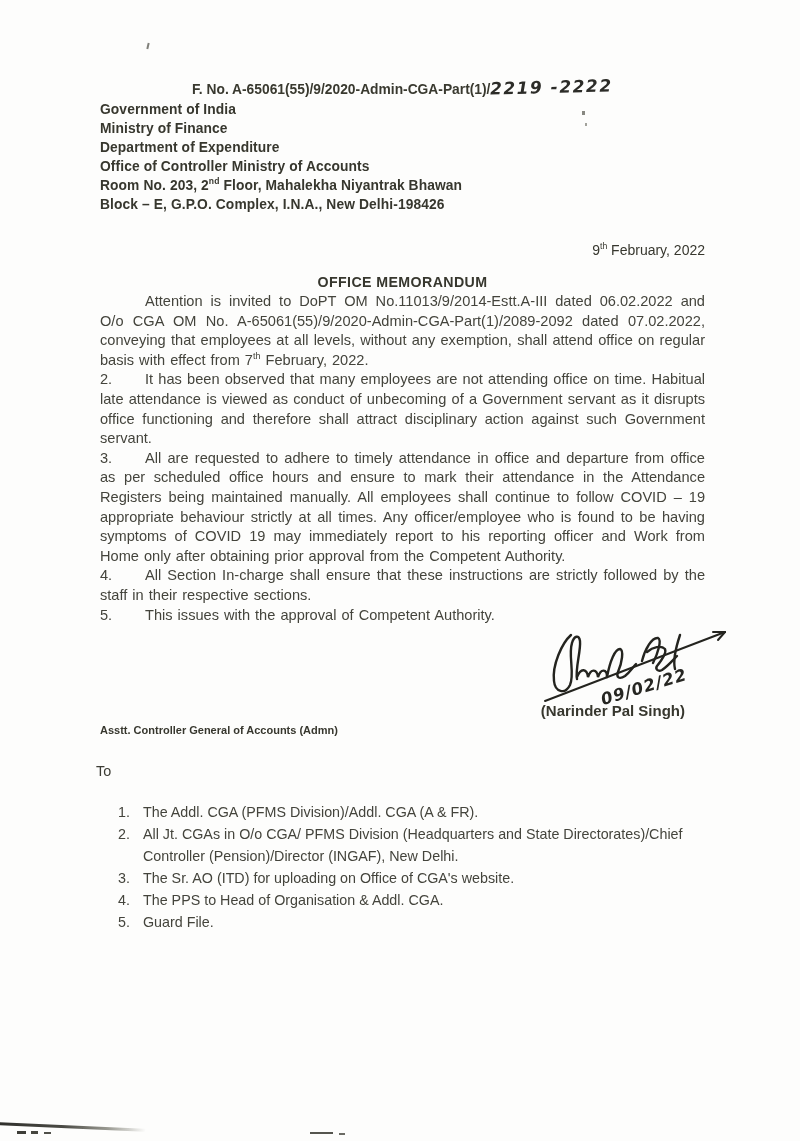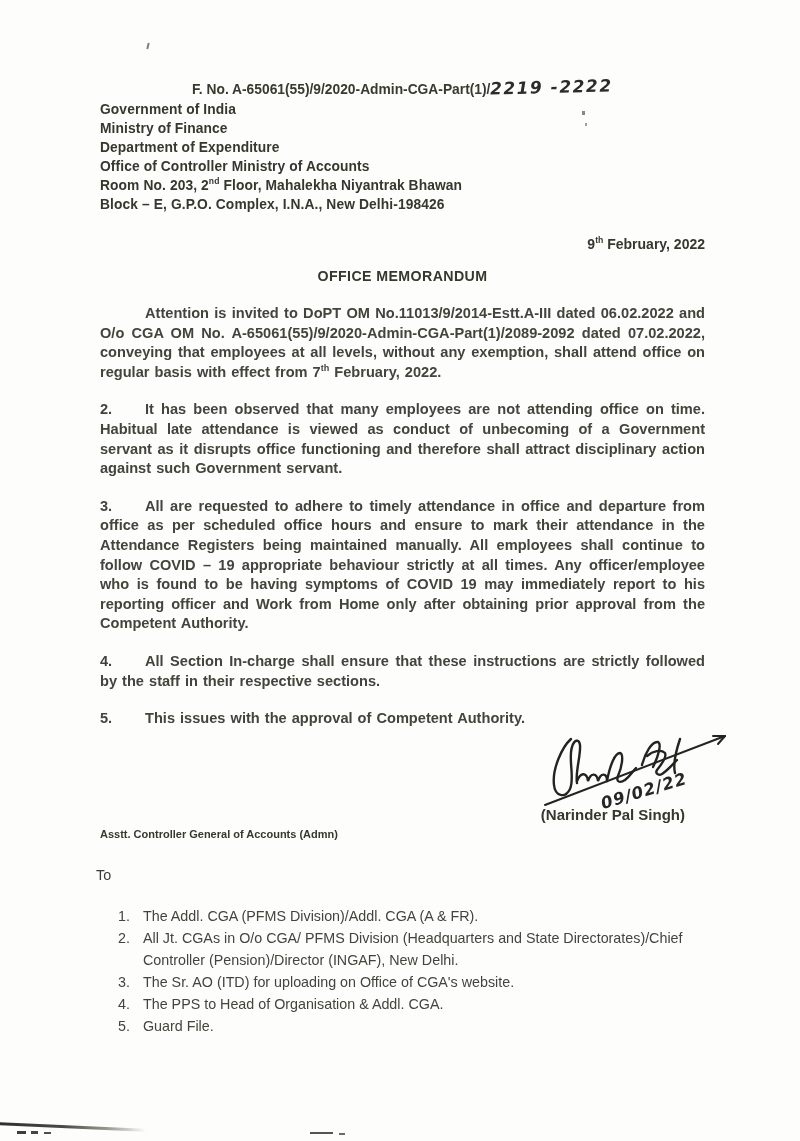--- a/index.html
+++ b/index.html
@@ -38,44 +38,42 @@
   .letterhead { text-align:left; }
   .letterhead .lh-line {
     font-size:13.8px;
     font-weight:bold;
     color:#37372e;
     line-height:19px;
     letter-spacing:.1px;
   }
   sup { font-size:.62em; vertical-align:super; line-height:0; }
   .date-line {
-    margin-top:20px;
+    margin-top:26px;
     text-align:right;
     font-size:14px;
-    font-weight:bold;
+    font-weight:normal;
     color:#37372e;
     line-height:20px;
   }
   .om-title {
     margin-top:12px;
     text-align:center;
     font-size:14.2px;
     font-weight:bold;
     letter-spacing:.4px;
     color:#37372e;
     line-height:20px;
   }
   .para {
-    margin-top:18px;
     font-size:14.6px;
     line-height:19.6px;
     text-align:justify;
     word-spacing:1px;
     color:#44443c;
-    font-weight:bold;
   }
   .para.first-indent { text-indent:45px; }
   .pnum { display:inline-block; width:45px; text-indent:0; }
   .sig-block { margin-top:16px; }
   .sig-ink {
     display:block;
     margin:-22px -36px 0 auto;
     width:200px; height:88px;
     overflow:visible;
   }

